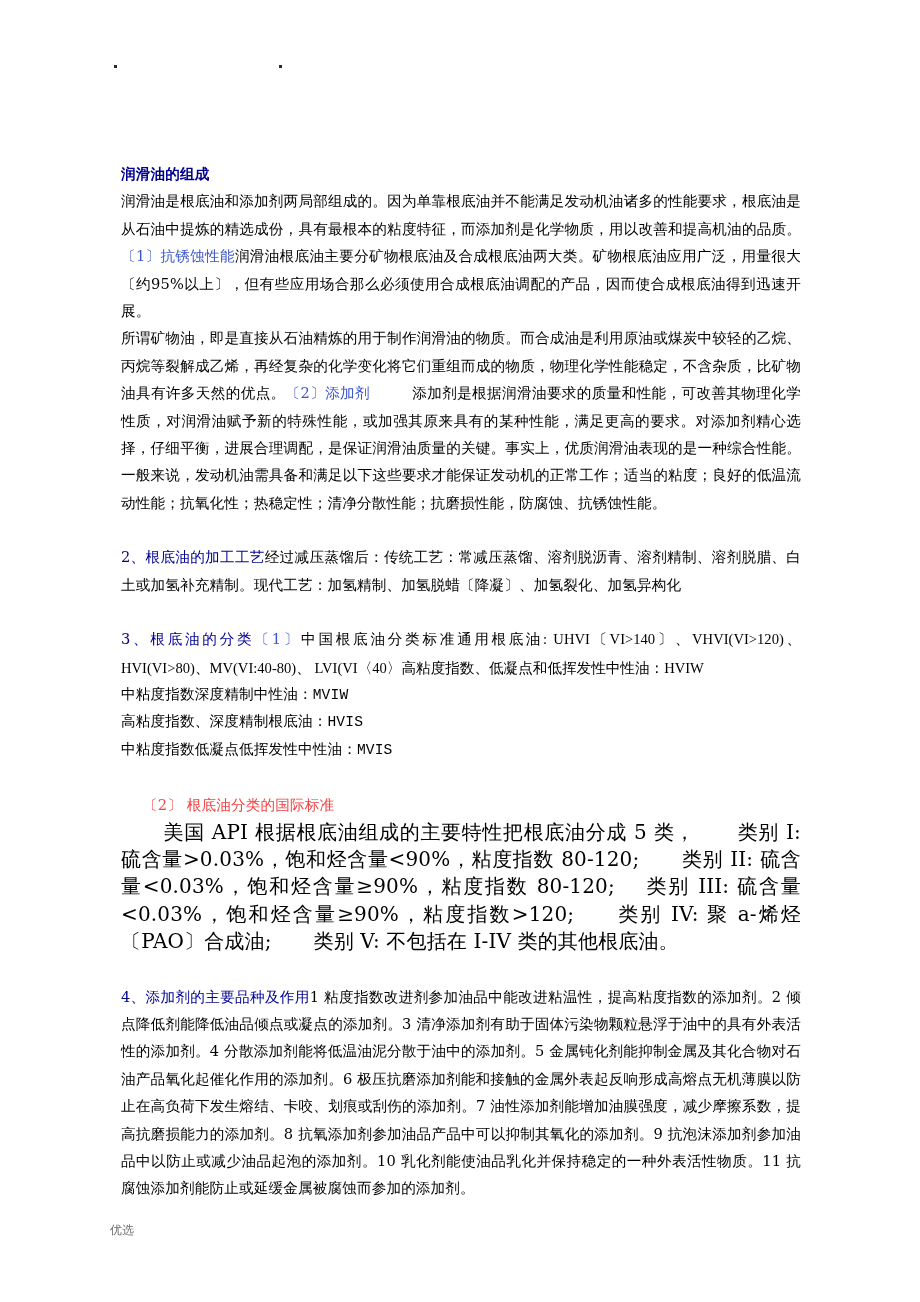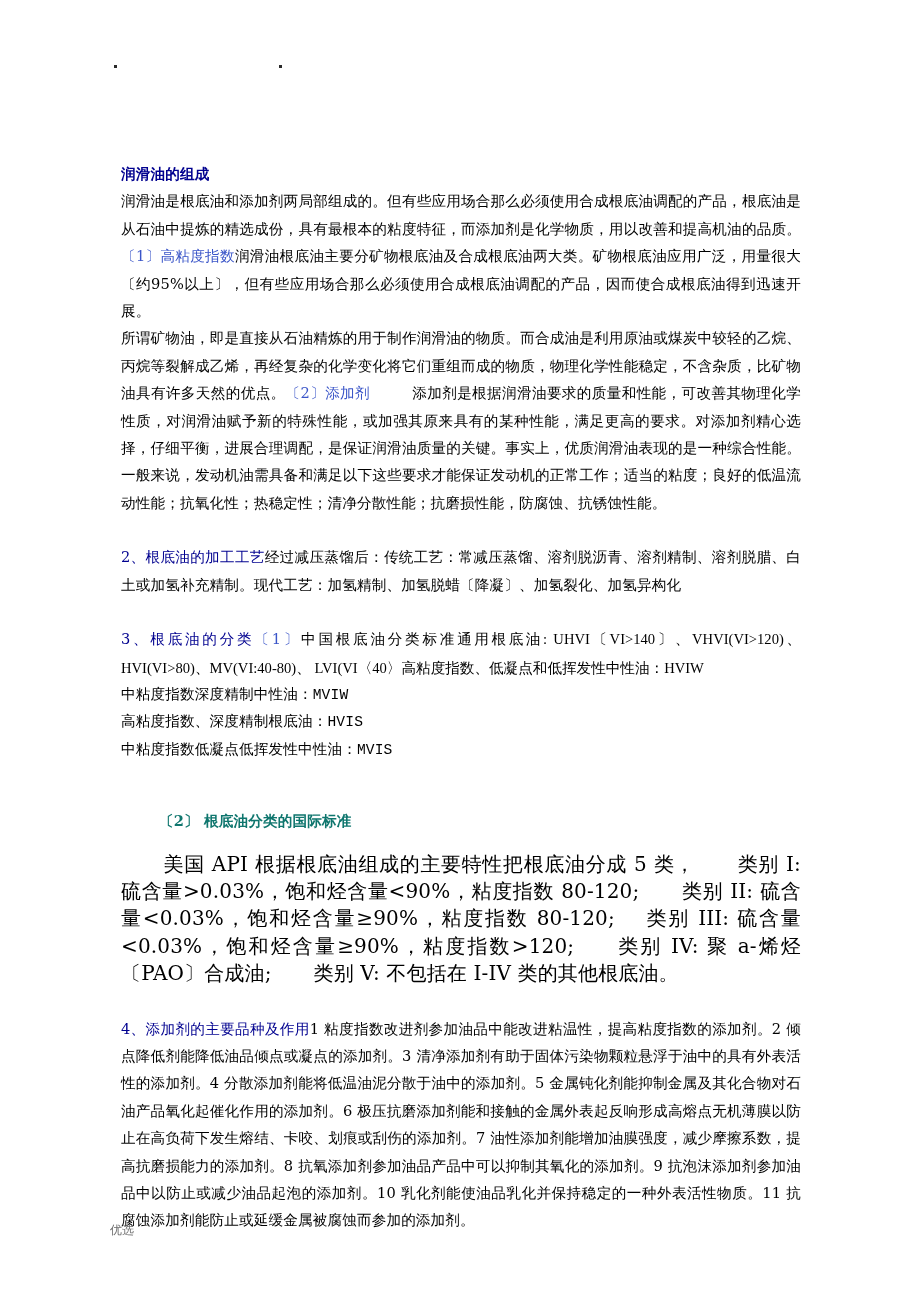--- a/index.html
+++ b/index.html
@@ -79,25 +79,25 @@
   }
 
   .sub-line {
     margin: 0;
     font-size: 14.6px;
     line-height: 27.4px;
     font-family: Liberation Mono, monospace;
   }
 
   .intl-head {
-    color: #0f766e;
-    font-weight: bold;
+    color: #ef4444;
+    font-weight: normal;
     font-size: 14.6px;
     line-height: 27.4px;
-    margin: 16px;
+    margin: 0;
     padding-left: 22px;
   }
 
   .api-block {
     font-size: 20px;
     line-height: 27.4px;
     text-align: justify;
     text-justify: inter-ideograph;
     margin: 0;
   }
@@ -120,21 +120,21 @@
 
   <div class="header-marks">
     <span class="hmark m1"></span>
     <span class="hmark m2"></span>
   </div>
 
   <div class="content">
 
     <p class="sec-title">润滑油的组成</p>
 
-    <p><span>润滑油是根底油和添加剂两局部组成的。但有些应用场合那么必须使用合成根底油调配的产品，根底油是从石油中提炼的精选成份，具有最根本的粘度特征，而添加剂是化学物质，用以改善和提高机油的品质。</span><span class="link-blue">〔1〕</span><span class="link-blue">高粘度指数</span><span>润滑油根底油主要分矿物根底油及合成根底油两大类。矿物根底油应用广泛，用量很大〔约95%以上〕，但有些应用场合那么必须使用合成根底油调配的产品，因而使合成根底油得到迅速开展。</span></p>
+    <p><span>润滑油是根底油和添加剂两局部组成的。因为单靠根底油并不能满足发动机油诸多的性能要求，根底油是从石油中提炼的精选成份，具有最根本的粘度特征，而添加剂是化学物质，用以改善和提高机油的品质。</span><span class="link-blue">〔1〕</span><span class="link-blue">抗锈蚀性能</span><span>润滑油根底油主要分矿物根底油及合成根底油两大类。矿物根底油应用广泛，用量很大〔约95%以上〕，但有些应用场合那么必须使用合成根底油调配的产品，因而使合成根底油得到迅速开展。</span></p>
 
     <p><span>所谓矿物油，即是直接从石油精炼的用于制作润滑油的物质。而合成油是利用原油或煤炭中较轻的乙烷、丙烷等裂解成乙烯，再经复杂的化学变化将它们重组而成的物质，物理化学性能稳定，不含杂质，比矿物油具有许多天然的优点。</span><span class="link-blue">〔2〕</span><span class="link-blue">添加剂</span><span class="spacer-wide"></span><span>添加剂是根据润滑油要求的质量和性能，可改善其物理化学性质，对润滑油赋予新的特殊性能，或加强其原来具有的某种性能，满足更高的要求。对添加剂精心选择，仔细平衡，进展合理调配，是保证润滑油质量的关键。事实上，优质润滑油表现的是一种综合性能。一般来说，发动机油需具备和满足以下这些要求才能保证发动机的正常工作；适当的粘度；良好的低温流动性能；抗氧化性；热稳定性；清净分散性能；抗磨损性能，防腐蚀、抗锈蚀性能。</span></p>
 
     <div class="gap-lg"></div>
 
     <p><span class="heading-bold-blue">2、根底油的加工工艺</span><span>经过减压蒸馏后：传统工艺：常减压蒸馏、溶剂脱沥青、溶剂精制、溶剂脱腊、白土或加氢补充精制。现代工艺：加氢精制、加氢脱蜡〔降凝〕、加氢裂化、加氢异构化</span></p>
 
     <div class="gap-lg"></div>
 
     <p><span class="heading-bold-blue">3、根底油的分类</span><span class="link-blue">〔1〕</span><span>中国根底油分类标准</span><span class="latin">通用根底油: UHVI〔VI&gt;140〕、VHVI(VI&gt;120)、HVI(VI&gt;80)、MV(VI:40-80)、 LVI(VI〈40〉高粘度指数、低凝点和低挥发性中性油：HVIW</span></p>

